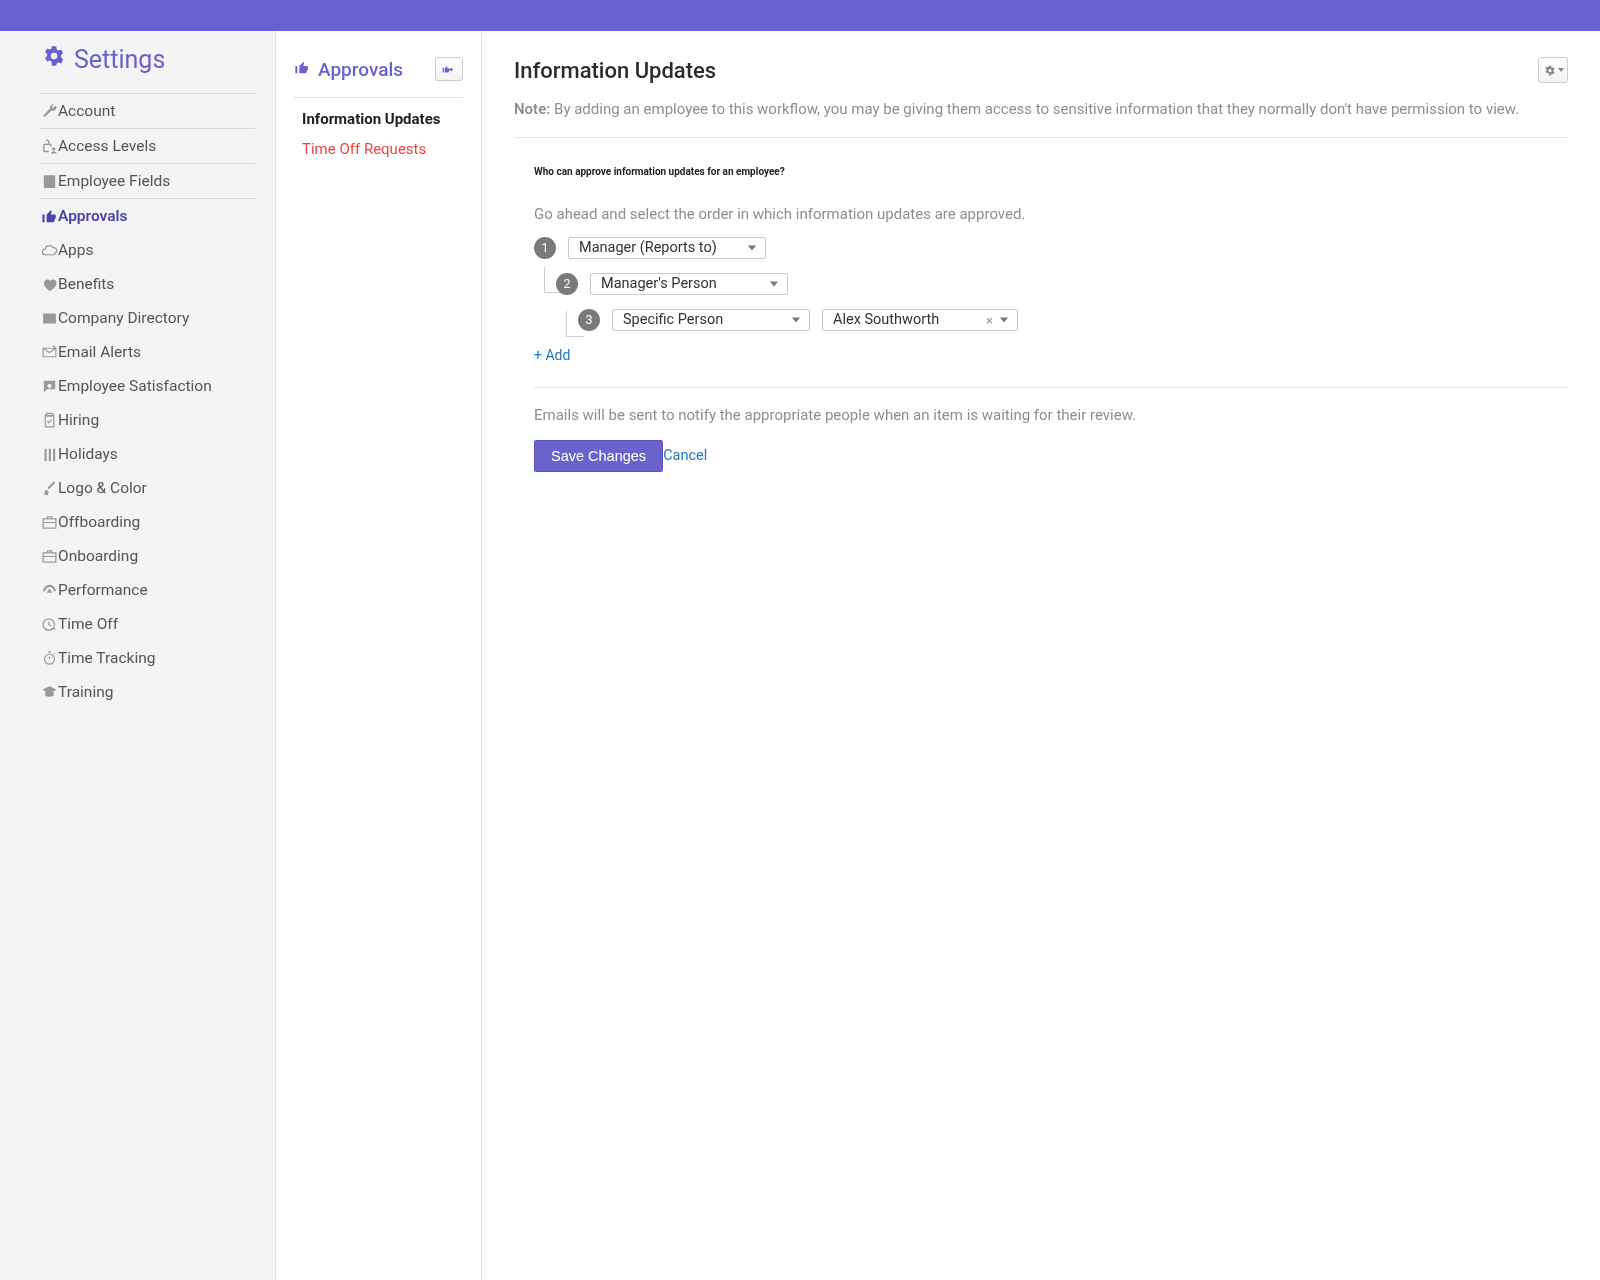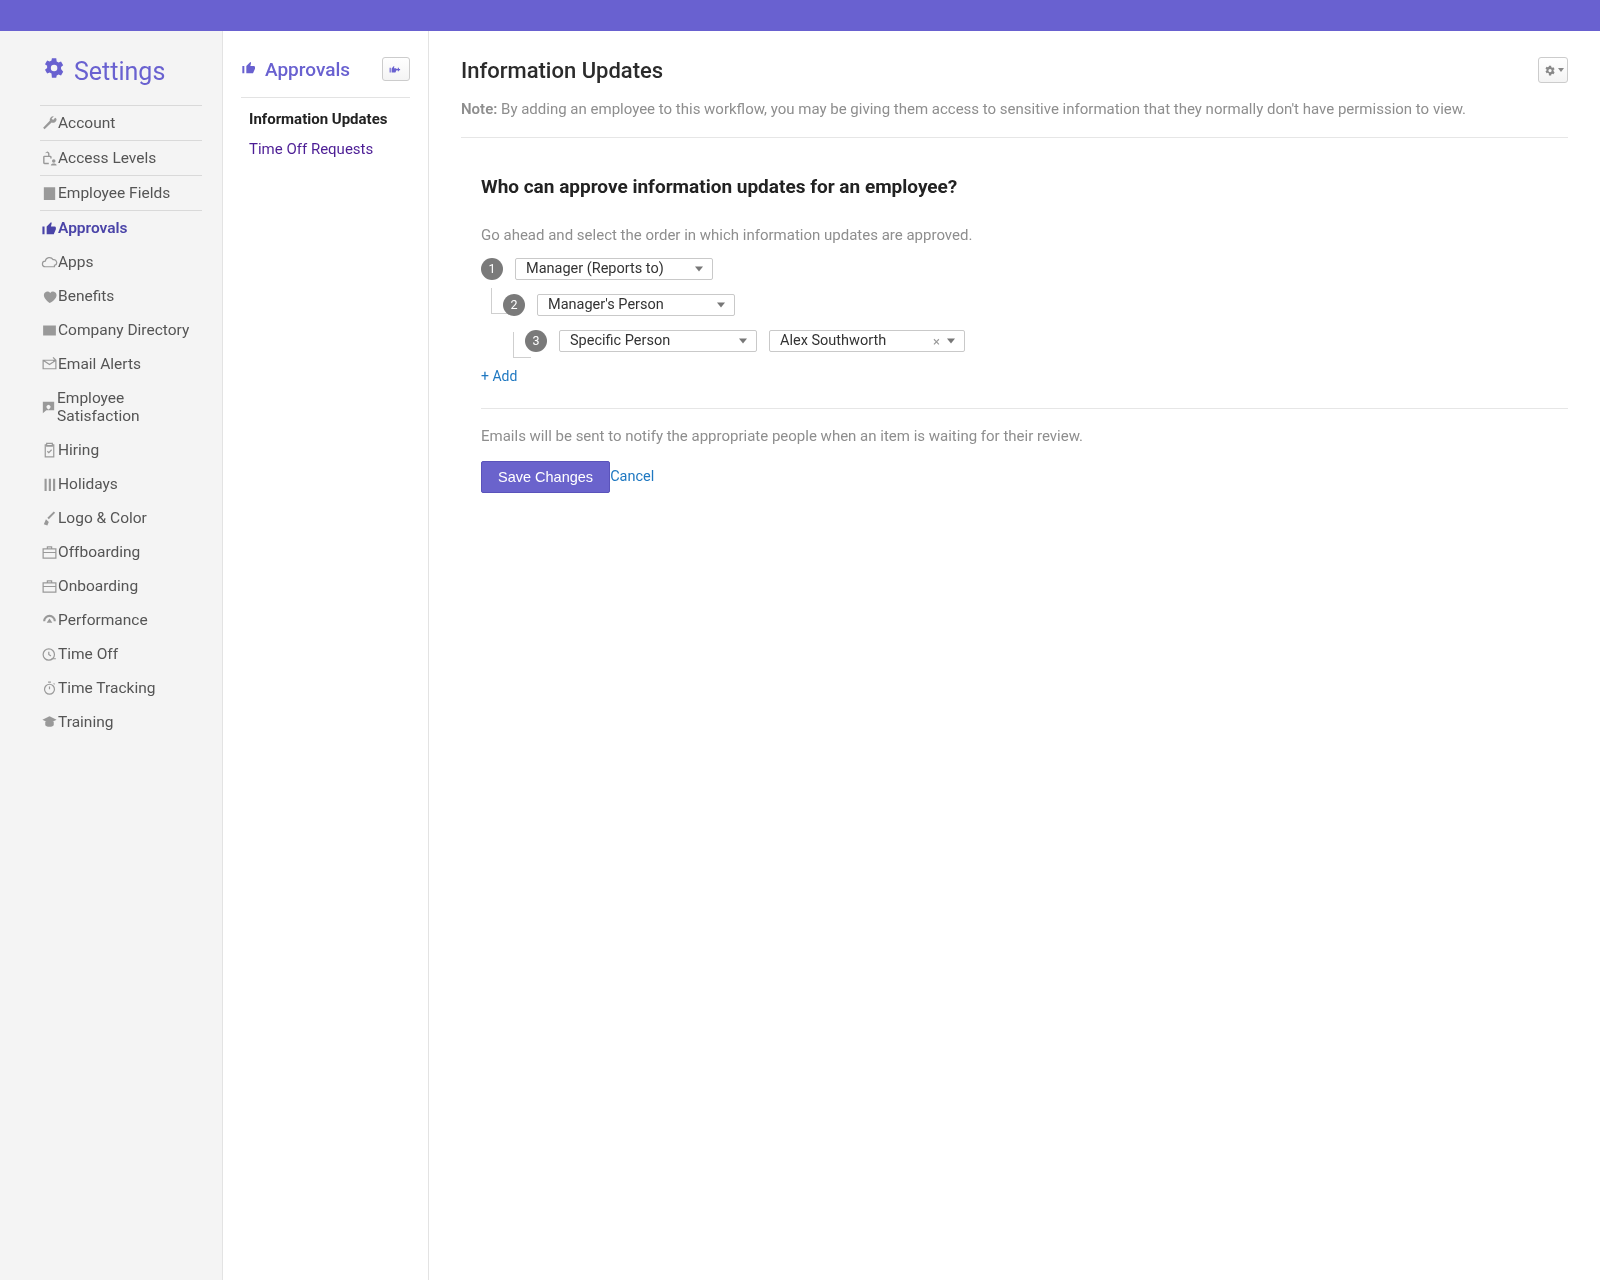--- a/index.html
+++ b/index.html
@@ -13,24 +13,24 @@
     height: 31px;
     background: #6961d0;
   }
   .container {
     display: flex;
     height: calc(100vh - 31px);
     min-height: 980px;
   }
   
   .sidebar-left {
-    width: 223px;
+    width: 276px;
     background: #f4f4f4;
     border-right: 1px solid #e3e3e3;
-    padding: 24px 20px 24px 40px;
+    padding: 12px 20px 24px 40px;
   }
   .settings-title {
     display: flex;
     align-items: center;
     gap: 8px;
     color: #6961d0;
     font-size: 25px;
     font-weight: 400;
     margin-bottom: 18px;
   }
@@ -81,21 +81,21 @@
     align-items: center;
     justify-content: center;
     color: #6961d0;
     cursor: pointer;
   }
   .mid-add-btn svg { width: 14px; height: 12px; fill: currentColor; }
   .mid-section { border-top: 1px solid #e3e3e3; padding: 6px 0; }
   .mid-section:first-of-type { border-top: none; padding-top: 0; }
   .mid-item {
     padding: 6px 8px;
-    color: #4c1d95;
+    color: #ef4444;
     font-size: 15px;
     cursor: pointer;
   }
   .mid-item.active { font-weight: 700; color: #222; }
 
   
   .main {
     flex: 1;
     padding: 26px 32px;
     background: #fff;
@@ -125,25 +125,25 @@
     border-left: 3px solid transparent;
     border-right: 3px solid transparent;
     border-top: 4px solid #888;
   }
   .note {
     color: #8e8e8e;
     font-size: 15px;
     line-height: 1.45;
     border-bottom: 1px solid #e6e6e6;
     padding-bottom: 16px;
-    margin-bottom: 37px;
+    margin-bottom: 28px;
   }
   .note b { color: #8e8e8e; font-weight: 600; }
   .content-block { padding-left: 20px; }
-  .q-title { font-size: 19px; font-weight: 700; color: #222; margin-bottom: 12px; }
+  .q-title { font-size: 10px; font-weight: 700; color: #222; margin-bottom: 12px; }
   .q-sub { color: #8e8e8e; font-size: 15px; margin-bottom: 14px; margin-top: 28px; }
   .steps { position: relative; }
   .step-row {
     display: flex;
     align-items: center;
     gap: 12px;
     margin-bottom: 14px;
     position: relative;
   }
   .step-row.l1 { margin-left: 0; }

